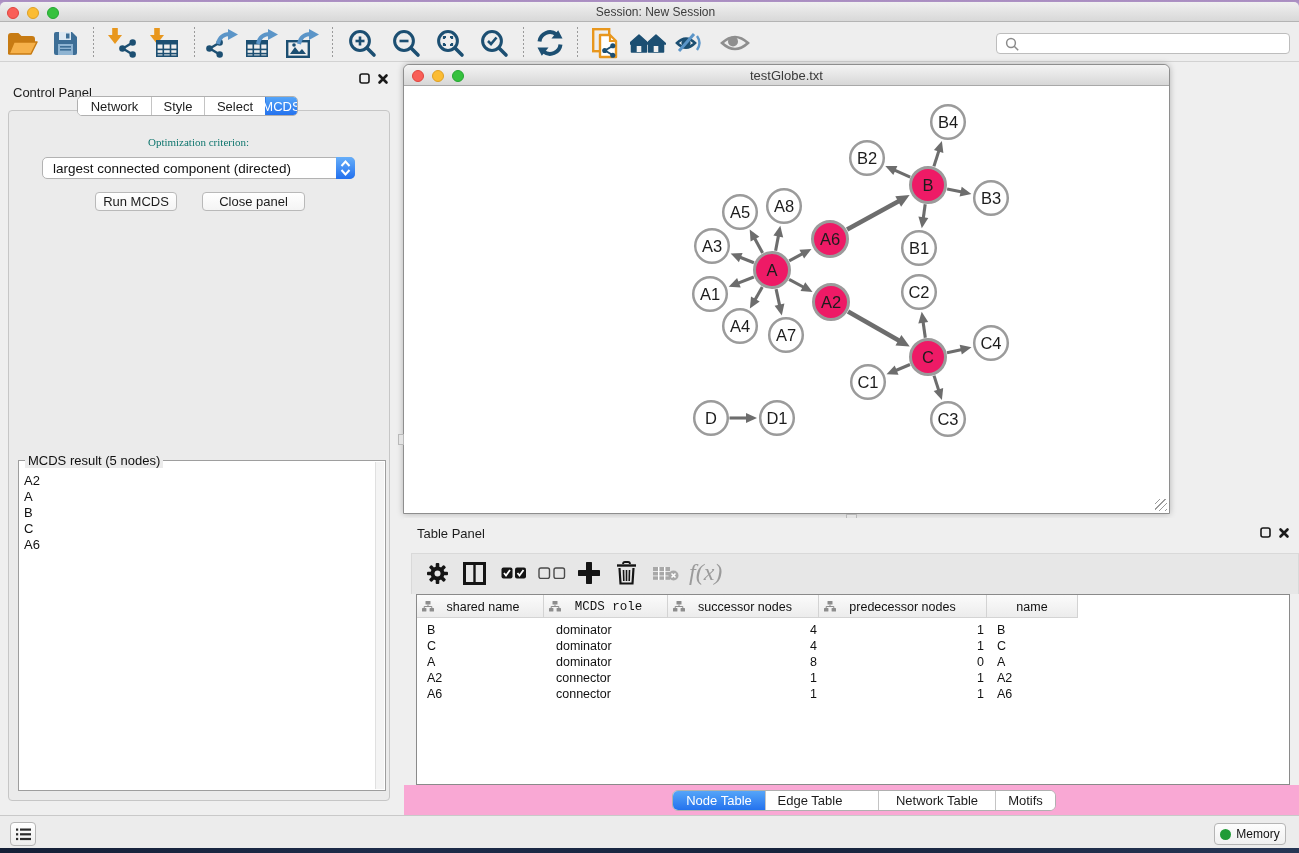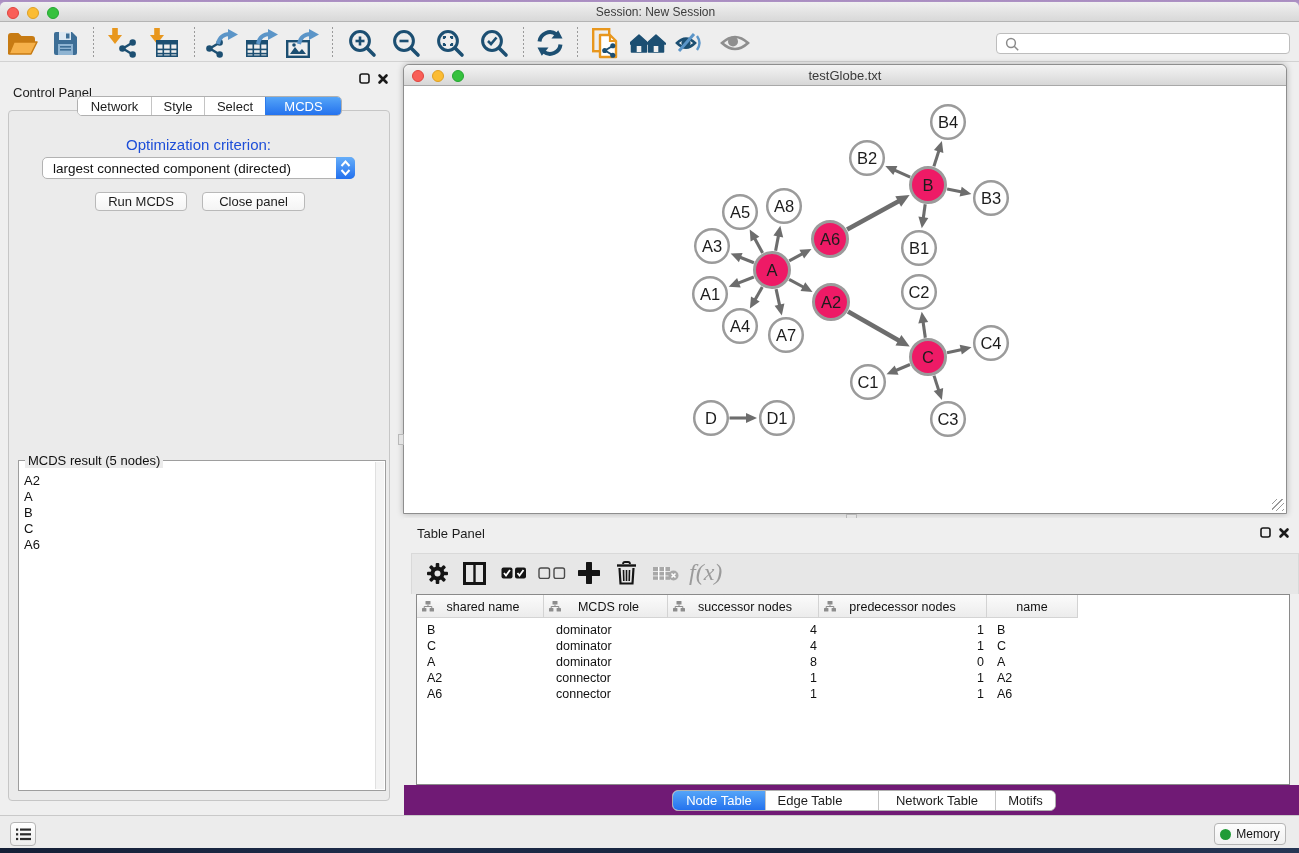--- a/index.html
+++ b/index.html
@@ -26,36 +26,36 @@
 
 #cpHeader { left:0; top:62px; width:404px; height:34px; background:#efefef; }
 #cpHeader .t { position:absolute; left:13px; top:23px; font-size:13px; color:#1d1d1d; }
 #cpInner { left:8px; top:110px; width:382px; height:691px; background:#ebebeb;
   border:1px solid #c6c6c6; border-radius:4px; }
 .segGroup { position:absolute; display:flex; border:1px solid #b0b0b0; border-radius:5px; overflow:hidden; background:#fff; }
 .seg { font-size:13px; color:#1c1c1c; text-align:center; background:#fff; border-left:1px solid #c4c4c4;
   display:flex; align-items:center; justify-content:center; }
 .seg:first-child { border-left:none; }
 .seg.sel { background:linear-gradient(180deg,#55a5f8,#2472ee); color:#fff; border-left-color:#2e7bea; }
-#optLabel { left:0; top:136px; width:397px; text-align:center; font-size:15px; color:#1d4ed8; }
+#optLabel { left:0; top:136px; width:397px; text-align:center; font-size:11px; color:#0f766e;font-family:Liberation Serif, serif; }
 #dropdown { left:42px; top:157px; width:313px; height:22px; background:#fff; border:1px solid #b2b2b2; border-radius:5px; }
 #dropdown .txt { position:absolute; left:10px; top:3px; font-size:13.5px; color:#111; }
 #dropdown .spin { position:absolute; right:-1px; top:-1px; width:19px; height:22px; border-radius:0 5px 5px 0;
   background:linear-gradient(180deg,#66aef9,#2270ee); }
 .btn { position:absolute; height:19px; background:linear-gradient(180deg,#ffffff,#f4f4f4);
   border:1px solid #b9b9b9; border-radius:4px; font-size:13px; color:#1c1c1c;
   display:flex; align-items:center; justify-content:center; }
 #fieldset { left:18px; top:460px; width:368px; height:331px; border:1px solid #9e9e9e; background:#fff; }
 #fieldset .legend { position:absolute; left:6px; top:-8px; background:#ebebeb; padding:0 3px; font-size:13px; color:#111; }
 #fieldset .list { position:absolute; left:1px; top:1px; right:10px; bottom:1px; background:#fff;
   font-size:13px; color:#111; line-height:16px; padding:11px 0 0 4px; }
 #fieldset .sb { position:absolute; top:1px; right:1px; width:9px; bottom:1px; background:#f4f4f4; border-left:1px solid #e0e0e0; }
 
 
-#netwin { left:403px; top:64px; width:884px; height:450px; border:1px solid #8e8e8e; border-radius:6px 6px 0 0;
+#netwin { left:403px; top:64px; width:767px; height:450px; border:1px solid #8e8e8e; border-radius:6px 6px 0 0;
   box-shadow:0 0 6px rgba(0,0,0,0.25); background:#fff; }
 #netTitle { position:absolute; left:0; top:0; right:0; height:21px; background:linear-gradient(180deg,#f4f4f4,#d7d7d7);
   border-radius:6px 6px 0 0; border-bottom:1px solid #a8a8a8; }
 #netTitle .title { position:absolute; left:0; right:0; top:3px; text-align:center; font-size:13px; color:#3a3a3a; }
 #graphsvg { position:absolute; left:0; top:22px; }
 #grip { position:absolute; right:2px; bottom:2px; width:12px; height:12px;
   background:repeating-linear-gradient(135deg, rgba(0,0,0,0) 0 3px, #9a9a9a 3px 4px); }
 .thumbL { left:398px; top:434px; width:6px; height:11px; background:#e4e4e4; border:1px solid #b9b9b9; }
 .thumbB { left:846px; top:514px; width:11px; height:6px; background:#e4e4e4; border:1px solid #b9b9b9; }
 
@@ -64,21 +64,21 @@
 #tpHeader .t { position:absolute; left:13px; top:8px; font-size:13px; color:#1d1d1d; }
 #tpToolbar { left:411px; top:553px; width:888px; height:41px; background:#e7e7e7; border:1px solid #d9d9d9; border-bottom:none; }
 #tblWrap { left:416px; top:594px; width:874px; height:191px; background:#fff; border:1px solid #8a8a8a; }
 #tblHead { position:absolute; left:0; top:0; width:660px; height:23px;
   background:linear-gradient(180deg,#fbfbfb,#ececec); border-bottom:1px solid #d4d4d4; }
 .hcell { position:absolute; top:0; height:23px; border-right:1px solid #d3d3d3; font-size:12.5px; color:#111;
   display:flex; align-items:center; justify-content:center; }
 .hicon { position:absolute; left:5px; top:6px; }
 .trow { position:absolute; left:0; right:0; height:16px; font-size:12.5px; color:#111; }
 .trow span { position:absolute; top:1px; }
-#btabsWrap { left:404px; top:785px; width:895px; height:32px; background:#701a75; }
+#btabsWrap { left:404px; top:785px; width:895px; height:32px; background:#f9a8d4; }
 
 
 #statusbar { left:0; top:815px; width:1299px; height:33px; background:#ececec; border-top:1px solid #c9c9c9; }
 #listbtn { position:absolute; left:10px; top:6px; width:26px; height:24px; background:linear-gradient(180deg,#ffffff,#eeeeee);
   border:1px solid #b5b5b5; border-radius:4px; }
 #membtn { position:absolute; right:13px; top:7px; width:72px; height:22px; background:linear-gradient(180deg,#fdfdfd,#f0f0f0);
   border:1px solid #b5b5b5; border-radius:4px; font-size:12px; color:#111;
   display:flex; align-items:center; justify-content:center; gap:5px; }
 #membtn .dot { width:11px; height:11px; border-radius:50%; background:#1f9b36; }
 #deskBottom { left:0; top:848px; width:1299px; height:5px; background:linear-gradient(90deg,#141f36,#1d2c4a 30%,#16233c 60%,#263655); }
@@ -249,33 +249,33 @@
     </svg>
     <svg style="position:absolute;left:377px;top:11px" width="12" height="12" viewBox="0 0 12 12">
       <path d="M2.5 2.5 L9.5 9.5 M9.5 2.5 L2.5 9.5" stroke="#1a1a1a" stroke-width="2.6" stroke-linecap="round"></path>
     </svg>
 </div>
 <div class="abs" id="cpInner"></div>
 <div class="segGroup" style="left:77px; top:96px; height:20px;">
   <div class="seg" style="width:73px;">Network</div>
   <div class="seg" style="width:53px;">Style</div>
   <div class="seg" style="width:61px;">Select</div>
-  <div class="seg sel" style="width:76px;">MCDS</div>
+  <div class="seg sel" style="width:32px;">MCDS</div>
 </div>
 <div class="abs" id="optLabel">Optimization criterion:</div>
 <div class="abs" id="dropdown">
   <div class="txt">largest connected component (directed)</div>
   <div class="spin">
       <svg style="position:absolute;left:3px;top:2px" width="13" height="18" viewBox="0 0 13 18">
         <path d="M2.5 7 L6.5 2.5 L10.5 7" fill="none" stroke="#fff" stroke-width="2"></path>
         <path d="M2.5 11 L6.5 15.5 L10.5 11" fill="none" stroke="#fff" stroke-width="2"></path>
       </svg>
     </div>
 </div>
-<div class="btn" style="left:95px; top:192px; width:92px;">Run MCDS</div>
+<div class="btn" style="left:95px; top:192px; width:82px;">Run MCDS</div>
 <div class="btn" style="left:202px; top:192px; width:103px;">Close panel</div>
 <div class="abs" id="fieldset">
   <div class="list">A2<br>A<br>B<br>C<br>A6</div>
   <div class="sb"></div>
   <div class="legend">MCDS result (5 nodes)</div>
 </div>
 
 <div class="abs" id="netwin">
   <div id="netTitle">
     <div class="tl" style="left:8px;top:5px;width:12px;height:12px;background:#f95f58;border:0.5px solid #e0443e;"></div>
@@ -433,21 +433,21 @@
       <path d="M18.5 7.5 L22.5 11.5 M22.5 7.5 L18.5 11.5" stroke="#fff" stroke-width="1.6"></path>
     </svg>
     <div style="position:absolute;left:277px;top:5px;font-family:'Liberation Serif',serif;font-style:italic;font-size:24px;color:#9b9b9b;">f(x)</div>
 </div>
 <div class="abs" id="tblWrap">
   <div id="tblHead">
     <div class="hcell" style="left:0; width:127px;">
         <span style="margin-left:6px;">shared name</span>
       </div>
     <div class="hcell" style="left:127px; width:124px;">
-        <span style="margin-left:6px;">MCDS role</span>
+        <span style="margin-left:6px;font-family:Liberation Mono, monospace;">MCDS role</span>
       </div>
     <div class="hcell" style="left:251px; width:151px;">
         <span style="margin-left:4px;">successor nodes</span>
       </div>
     <div class="hcell" style="left:402px; width:168px;">
         <span style="text-align:center;">predecessor nodes</span>
       </div>
     <div class="hcell" style="left:570px; width:91px;">name</div>
     <svg class="hicon" style="left:5px" width="12" height="11" viewBox="0 0 12 11">
         <g fill="#8d8d8d">

